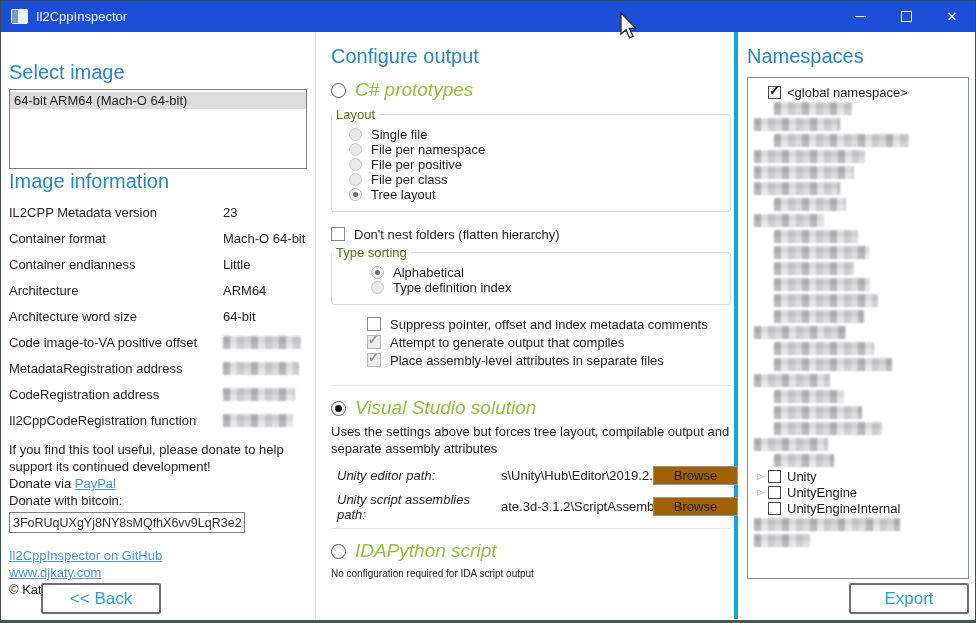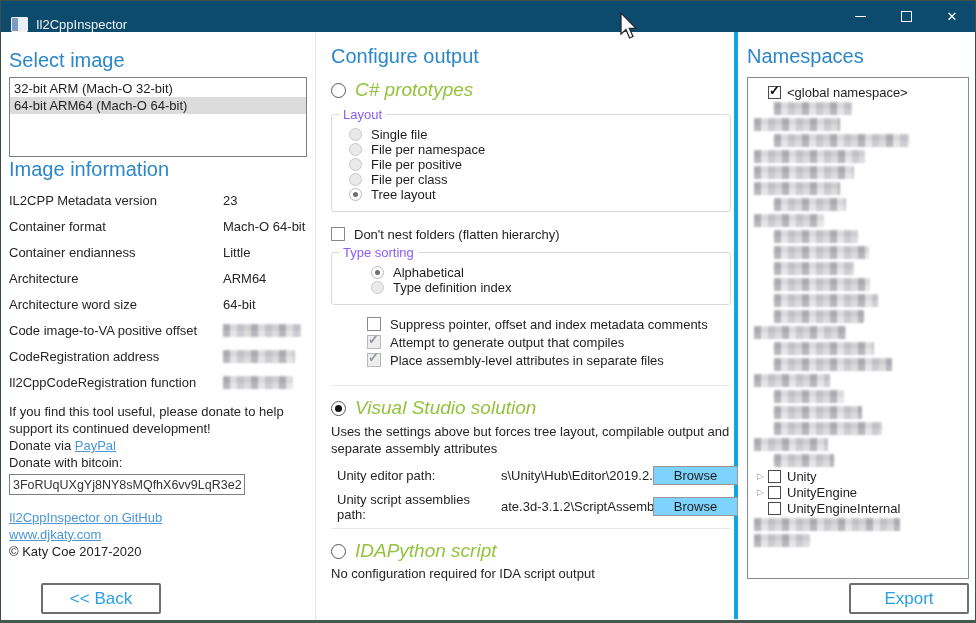--- a/index.html
+++ b/index.html
@@ -1,32 +1,32 @@
 <!DOCTYPE html>
 <html><head>
 <meta charset="utf-8">
 <style>
   html,body{margin:0;padding:0;}
   body{width:976px;height:623px;font-family:"Liberation Sans",sans-serif;background:#888;-webkit-font-smoothing:antialiased;}
   .window{position:relative;width:976px;height:623px;box-sizing:border-box;border:1px solid #3d4f45;border-bottom:3px solid #46594e;background:#fff;overflow:hidden;}
 
   
-  .titlebar{height:31px;background:#0c4a6e;display:flex;align-items:flex-end;color:#fff;}
+  .titlebar{height:31px;background:#1d4ed8;display:flex;align-items:center;color:#fff;}
   .app-icon{width:15px;height:13px;margin-left:10px;border:1px solid #f2f2f2;background:linear-gradient(90deg,#7d9cc0 0 6px,#e9eff5 6px);border-radius:1px;}
   .tb-title{margin-left:8px;font-size:13px;color:#f0f3f1;}
   .win-controls{margin-left:auto;display:flex;height:31px;}
   .wc{width:46px;height:31px;display:flex;align-items:center;justify-content:center;cursor:default;}
   .glyph-min{width:11px;height:1px;background:#fff;display:block;}
   .glyph-max{width:9px;height:9px;border:1px solid #fff;display:block;}
   .glyph-close{color:#fff;font-size:13px;line-height:1;}
 
   
   .content{display:flex;height:587px;background:#fff;}
   .col{box-sizing:border-box;position:relative;}
-  .col-left{width:315px;border-right:1px solid #e3e3e3;padding:16px 8px 0 8px;}
+  .col-left{width:315px;border-right:1px solid #e3e3e3;padding:28px 8px 0 8px;}
   .col-mid{width:422px;border-right:4px solid #0ea5e9;padding:12px 0 0 15px;}
   .col-right{flex:1;padding:12px 8px 0 9px;}
 
   h1.section{font-size:20px;font-weight:400;color:#2b87c8;margin:0;line-height:24px;}
 
   
   .listbox{margin-top:5px;height:76px;border:1px solid #7a7f85;background:#fff;overflow:hidden;padding-top:2px;}
   .li-item{height:17px;line-height:17px;font-size:13px;color:#1e1e1e;padding-left:4px;white-space:nowrap;}
   .li-item.selected{background:#dcdcdc;}
   .h-imageinfo{margin-top:15px;}
@@ -54,42 +54,42 @@
   .radio.big{width:15px;height:15px;border:1px solid #565656;}
   .radio.big.sel::after{content:"";position:absolute;inset:3px;border-radius:50%;background:#111;}
   .radio.small{width:13px;height:13px;border:1px solid #8a8a8a;}
   .radio.small.dim{background:#e9e9e9;border-color:#c9c9c9;}
   .radio.small.dimsel{background:#fdfdfd;border-color:#b9b9b9;}
   .radio.small.dimsel::after{content:"";position:absolute;inset:3px;border-radius:50%;background:#6e6e6e;}
 
   .groupbox{box-sizing:border-box;width:400px;border:1px solid #d9d9d9;border-radius:3px;position:relative;padding:12px 0 9px 17px;}
   .gb-layout{margin-top:11px;}
   .gb-type{margin-top:10px;padding-left:39px;}
-  .gb-label{position:absolute;top:-8px;left:7px;background:#fff;padding:0 4px;font-size:13px;color:#8b5cf6;line-height:15px;}
+  .gb-label{position:absolute;top:-8px;left:0;background:#fff;padding:0 4px;font-size:13px;color:#4d7c0f;line-height:15px;}
   .opt-row{display:flex;align-items:center;height:15px;font-size:13px;color:#1e1e1e;}
   .opt-row .radio{margin-right:9px;}
 
   .cb{box-sizing:border-box;width:14px;height:14px;border:1px solid #8a8a8a;background:#fff;position:relative;flex:none;}
   .cb .mark{position:absolute;left:0px;top:-3px;font-size:13px;font-weight:700;color:#1e1e1e;line-height:14px;}
   .cb.dim{background:#ededed;border-color:#b8b8b8;}
   .cb.dim .mark{color:#8f98a0;}
   .check-row{display:flex;align-items:center;font-size:13px;color:#1e1e1e;}
   .check-row .cb{margin-right:9px;}
   .row-dontnest{margin-top:14px;height:16px;}
   .standalone{margin-top:0;height:16px;margin-bottom:2px;margin-left:36px;}
   .standalone-wrap{margin-top:11px;}
 
   .hdiv{border:0;border-top:1px solid #e8e8e8;width:400px;margin:17px 0 0 0;}
   .vs-desc{margin:2px 0 0 0;width:400px;font-size:13px;line-height:17px;color:#252525;}
   .paths{margin-top:9px;width:407px;}
   .path-row{display:flex;align-items:center;height:19px;margin-bottom:12px;}
-  .path-label{flex:0 0 164px;font-size:13px;color:#252525;padding-left:6px;}
+  .path-label{flex:0 0 164px;font-size:13px;color:#252525;padding-left:6px;font-style:italic;}
   .path-value{flex:1;font-size:13px;color:#252525;text-align:right;white-space:nowrap;overflow:hidden;padding-right:8px;}
-  .browse-btn{flex:none;width:85px;height:19px;background:#7dd3fc;border:1px solid #979797;font-family:"Liberation Sans",sans-serif;font-size:13px;color:#1e1e1e;display:flex;align-items:center;justify-content:center;cursor:default;}
-  .ida-desc{margin:1px 0 0 0;font-size:13px;color:#252525;line-height:17px;}
+  .browse-btn{flex:none;width:85px;height:19px;background:#a16207;border:1px solid #979797;font-family:"Liberation Sans",sans-serif;font-size:13px;color:#1e1e1e;display:flex;align-items:center;justify-content:center;cursor:default;}
+  .ida-desc{margin:1px 0 0 0;font-size:10px;color:#252525;line-height:17px;}
 
   
   .ns-list{box-sizing:border-box;margin-top:9px;width:222px;height:502px;border:1px solid #848a90;background:#fff;overflow:hidden;padding-top:6px;}
   .ns-row{height:16px;display:flex;align-items:center;font-size:13px;color:#1e1e1e;white-space:nowrap;}
   .ns-expander{flex:none;width:11px;margin-left:9px;font-size:9px;color:#9a9a9a;line-height:11px;}
   .ns-cb{box-sizing:border-box;flex:none;width:13px;height:13px;border:1px solid #4a4a4a;background:#fff;position:relative;}
   .ns-cb .mark{position:absolute;left:0;top:-3px;font-size:13px;font-weight:700;color:#111;line-height:14px;}
   .ns-label{margin-left:6px;}
   .ns-pix{margin-left:0;}
 
@@ -115,21 +115,20 @@
           <span class="glyph-close">✕</span>
         </div>
     </div>
   </div>
 
   <div class="content">
 
     <div class="col col-left">
       <h1 class="section">Select image</h1>
       <div class="listbox" id="image-list">
-          <div class="li-item">32-bit ARM (Mach-O 32-bit)</div>
           <div class="li-item selected">64-bit ARM64 (Mach-O 64-bit)</div>
         </div>
 
       <h1 class="section h-imageinfo">Image information</h1>
       <div class="info-grid" id="info-grid">
           <div class="info-row">
             <span class="info-label">IL2CPP Metadata version</span>
             <span class="info-value">23</span>
           </div>
           <div class="info-row">
@@ -144,20 +143,24 @@
             <span class="info-label">Architecture</span>
             <span class="info-value">ARM64</span>
           </div>
           <div class="info-row">
             <span class="info-label">Architecture word size</span>
             <span class="info-value">64-bit</span>
           </div>
           <div class="info-row">
             <span class="info-label">Code image-to-VA positive offset</span>
             <span class="pix" style="width: 78px;"></span>
+          </div>
+          <div class="info-row">
+            <span class="info-label">MetadataRegistration address</span>
+            <span class="pix" style="width: 76px;"></span>
           </div>
           <div class="info-row">
             <span class="info-label">CodeRegistration address</span>
             <span class="pix" style="width: 72px;"></span>
           </div>
           <div class="info-row">
             <span class="info-label">Il2CppCodeRegistration function</span>
             <span class="pix" style="width: 70px;"></span>
           </div>
         </div>

